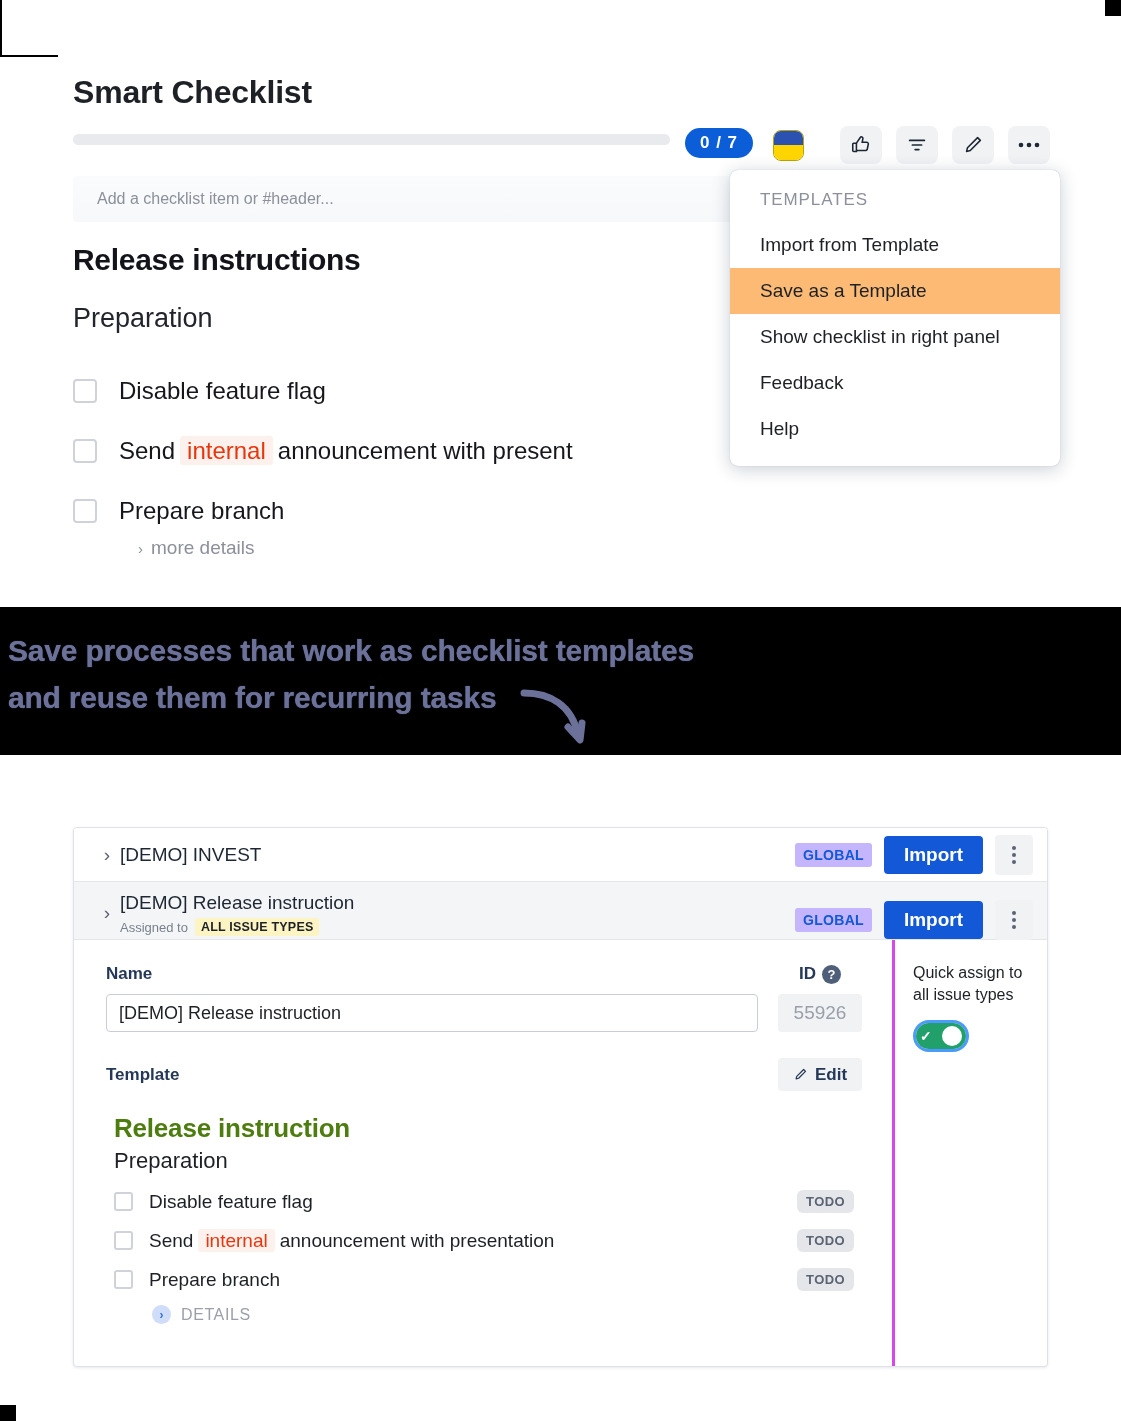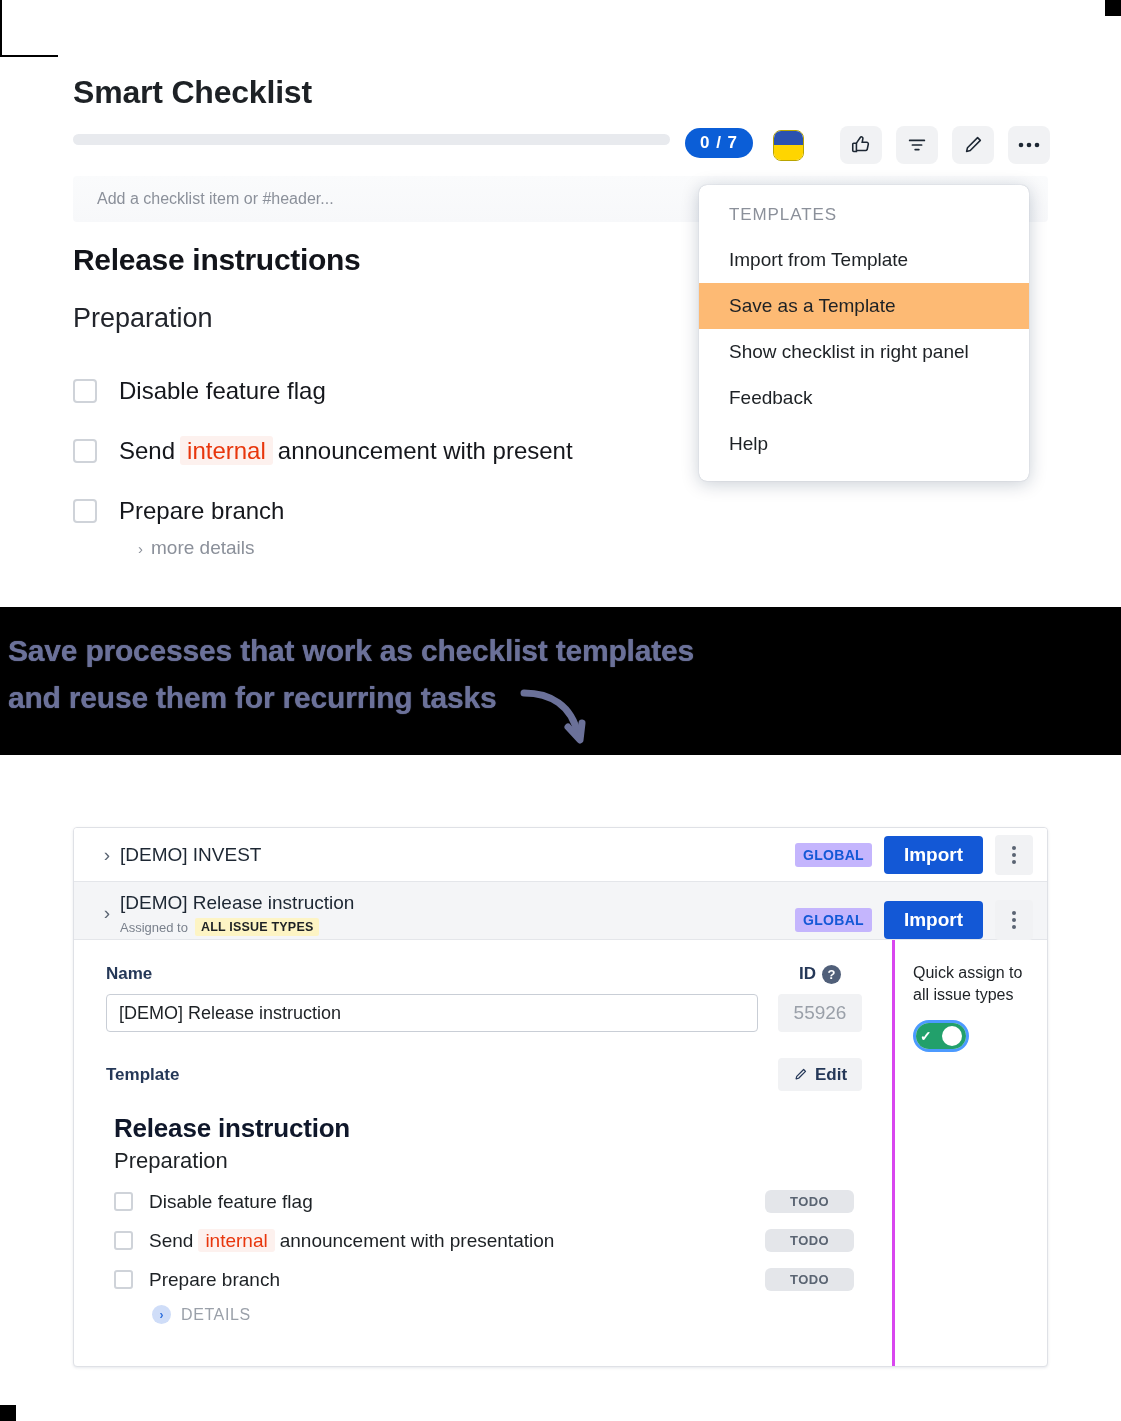--- a/index.html
+++ b/index.html
@@ -90,24 +90,24 @@
     margin:0 5px;
   }
   .more-details {
     position:absolute; left:138px; top:537px;
     font-size:19px; color:#8b909a; display:flex; align-items:center; gap:8px;
   }
   .chev-sm { font-size:15px; color:#8b909a; }
 
   
   .menu {
-    position:absolute; left:699px; top:170px; width:330px;
+    position:absolute; left:730px; top:170px; width:330px;
     background:#fff; border-radius:8px;
     box-shadow:0 3px 18px rgba(9,30,66,0.22), 0 0 1px rgba(9,30,66,0.3);
-    padding:10px 0 14px 0; z-index:30;margin-top:15px;
+    padding:10px 0 14px 0; z-index:30;
   }
   .menu-head {
     padding:10px 30px 12px 30px;
     font-size:17px; color:#8b909a; letter-spacing:0.9px; font-weight:400;
   }
   .menu-item {
     padding:12px 30px; font-size:19px; color:#1d2125; cursor:pointer;
   }
   .menu-item.selected { background:#fdba74; }
 
@@ -199,34 +199,34 @@
   }
   .tpl-label-row { display:flex; align-items:center; margin-top:26px; }
   .lbl-template { font-size:17px; font-weight:700; color:#253858; }
   .btn-edit {
     margin-left:auto; width:84px; height:33px; background:#f1f2f4; border-radius:4px;
     display:flex; align-items:center; justify-content:center; gap:7px;
     font-size:17px; font-weight:600; color:#253858; cursor:pointer;
   }
 
   .preview { margin-top:22px; padding-left:8px; }
-  .pv-h1 { font-size:26px; font-weight:700; color:#0f172a; letter-spacing:-0.2px; }
+  .pv-h1 { font-size:26px; font-weight:700; color:#4d7c0f; letter-spacing:-0.2px; }
   .pv-h2 { font-size:22px; font-weight:500; color:#1d2125; margin-top:4px; }
   .pv-item {
     display:flex; align-items:center; margin-top:16px; padding-right:8px;
   }
   .pv-check {
     width:19px; height:19px; border:2px solid #cfd3d9; border-radius:3px;
     background:#fff; flex:none; cursor:pointer;
   }
   .pv-label { margin-left:16px; font-size:19px; color:#1d2125; }
   .pv-todo {
     margin-left:auto; background:#e4e6ea; color:#5a6472;
     font-size:13px; font-weight:700; letter-spacing:0.4px;
-    padding:4px 25px; border-radius:6px;
+    padding:4px 9px; border-radius:6px;
   }
   .pv-details {
     display:flex; align-items:center; gap:10px; margin-top:14px; padding-left:38px;
   }
   .chev-circle {
     width:19px; height:19px; border-radius:50%; background:#cfddf8;
     color:#2f6fdc; font-size:12px; font-weight:700;
     display:flex; align-items:center; justify-content:center;
   }
   .details-txt { font-size:16px; color:#9aa0a9; letter-spacing:0.6px; }

